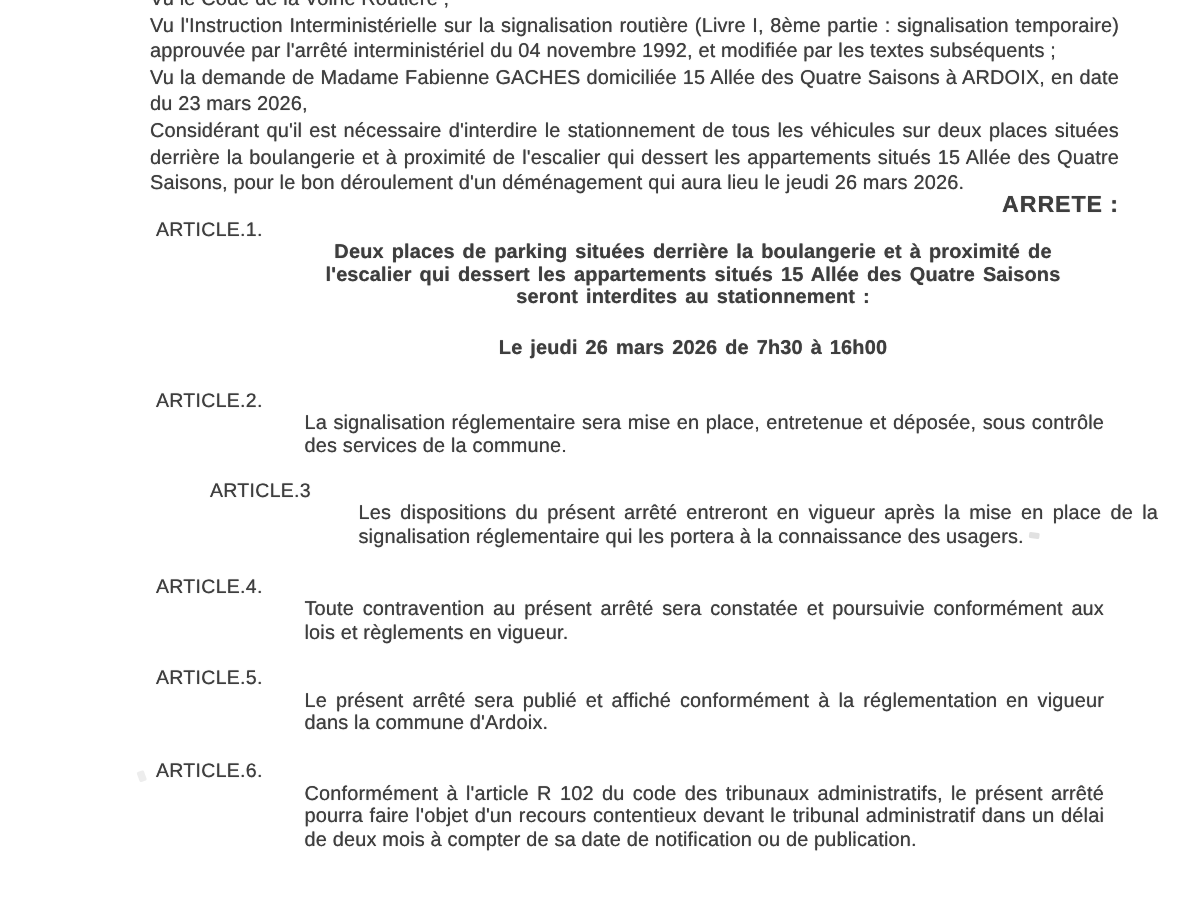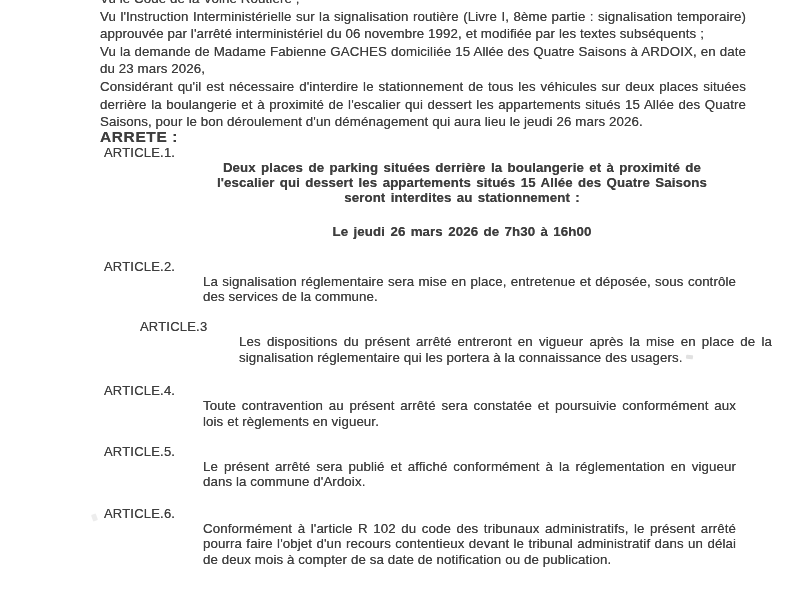--- a/index.html
+++ b/index.html
@@ -35,21 +35,21 @@
     line-height: 17.6px;
   }
   .just {
     text-align: justify;
   }
   .arrete {
     margin: -3px 0 0 0;
     font-size: 15.5px;
     font-weight: bold;
     line-height: 17px;
-    text-align: left;
+    text-align: right;
     letter-spacing: 0.6px;
   }
   .article {
     margin: 0;
   }
   .article .label {
     margin-left: 4px;
     font-size: 13px;
     line-height: 15px;
     letter-spacing: 0.2px;
@@ -96,21 +96,21 @@
     opacity: 0.18;
   }
 </style>
 </head>
 <body>
 
 <div class="page">
   <div class="doc">
 
     <p class="pre">Vu le Code de la Voirie Routière ;</p>
-    <p class="pre just">Vu l'Instruction Interministérielle sur la signalisation routière (Livre I, 8ème partie : signalisation temporaire) approuvée par l'arrêté interministériel du 06 novembre 1992, et modifiée par les textes subséquents ;</p>
+    <p class="pre just">Vu l'Instruction Interministérielle sur la signalisation routière (Livre I, 8ème partie : signalisation temporaire) approuvée par l'arrêté interministériel du 04 novembre 1992, et modifiée par les textes subséquents ;</p>
     <p class="pre just">Vu la demande de Madame Fabienne GACHES domiciliée 15 Allée des Quatre Saisons à ARDOIX, en date du 23 mars 2026,</p>
     <p class="pre just">Considérant qu'il est nécessaire d'interdire le stationnement de tous les véhicules sur deux places situées derrière la boulangerie et à proximité de l'escalier qui dessert les appartements situés 15 Allée des Quatre Saisons, pour le bon déroulement d'un déménagement qui aura lieu le jeudi 26 mars 2026.</p>
 
     <h1 class="arrete">ARRETE :</h1>
 
     <section class="article a1">
       <div class="label">ARTICLE.1.</div>
       <p class="body bold just">Deux places de parking situées derrière la boulangerie et à proximité de l'escalier qui dessert les appartements situés 15 Allée des Quatre Saisons seront interdites au stationnement :</p>
       <p class="body bold schedule">Le jeudi 26 mars 2026 de 7h30 à 16h00</p>
     </section>

